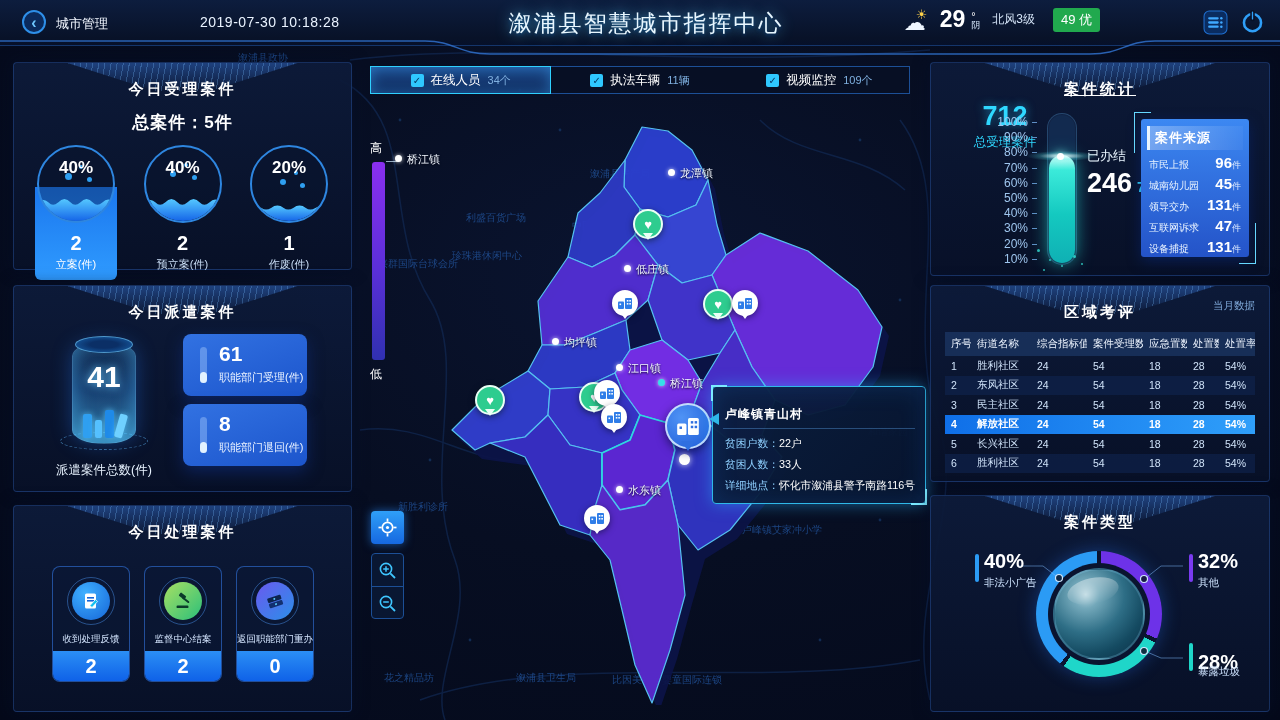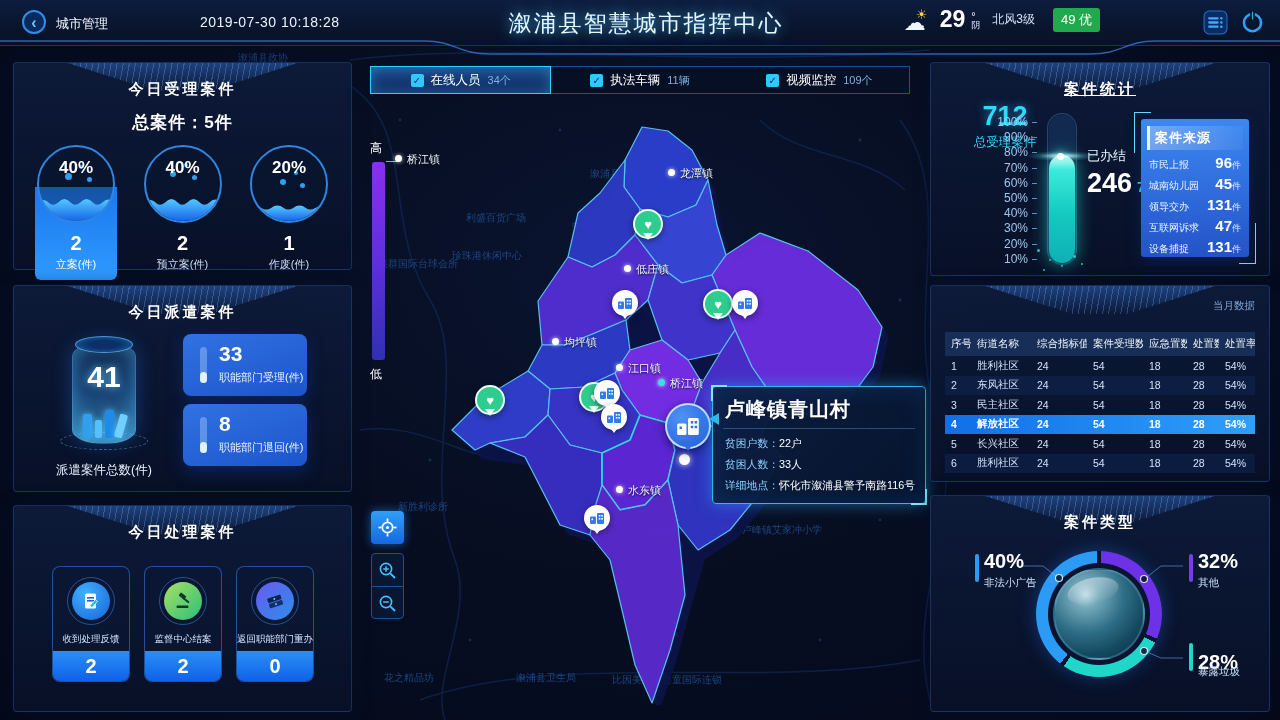--- a/index.html
+++ b/index.html
@@ -132,21 +132,21 @@
     box-shadow:0 0 6px rgba(255,255,255,.9);}
   
   .tip{position:absolute;left:712px;top:386px;width:212px;height:116px;z-index:25;border-radius:4px;
     border:1px solid #2fb8e8;background:linear-gradient(135deg,rgba(10,30,62,.96),rgba(7,20,46,.96));
     box-shadow:0 0 16px rgba(40,180,255,.5),inset 0 0 24px rgba(30,120,220,.2);}
   .tip::before{content:'';position:absolute;left:-2px;top:-2px;width:14px;height:14px;
     border-left:2px solid #7beaff;border-top:2px solid #7beaff;}
   .tip::after{content:'';position:absolute;right:-2px;bottom:-2px;width:14px;height:14px;
     border-right:2px solid #7beaff;border-bottom:2px solid #7beaff;}
   .tip .arrow{position:absolute;left:-10px;top:26px;border:6px solid transparent;border-right:10px solid #2fb8e8;}
-  .tip .tt{padding:9px 12px 5px;font-size:20px;font-weight:bold;color:#fff;letter-spacing:1px;}
+  .tip .tt{padding:19px 12px 5px;font-size:12px;font-weight:bold;color:#fff;letter-spacing:1px;}
   .tip .dv{height:1px;margin:0 10px 4px;background:rgba(90,160,230,.4);}
   .tip .tr{padding:0 12px;font-size:10.8px;line-height:21px;white-space:nowrap;}
   .tip .tr .k{color:#8fd0ff;}
   .tip .tr .w{color:#fff;}
   
   .mctl-loc{position:absolute;left:371px;top:511px;width:33px;height:33px;border-radius:4px;z-index:20;
     background:linear-gradient(180deg,#2f9ff8,#1668e0);display:flex;align-items:center;justify-content:center;
     box-shadow:0 0 10px rgba(40,140,255,.6);cursor:pointer;}
   .mctl-zoom{position:absolute;left:371px;top:553px;width:33px;height:66px;border-radius:4px;z-index:20;
     background:rgba(10,24,52,.92);border:1px solid #1c4f96;box-sizing:border-box;}
@@ -533,21 +533,21 @@
       <div class="books">
         <span class="bk" style="width:9px;height:24px;"></span>
         <span class="bk" style="width:7px;height:18px;background:#55c0ff;"></span>
         <span class="bk" style="width:9px;height:28px;background:#1f8ae8;"></span>
         <span class="bk" style="width:8px;height:24px;transform:rotate(16deg);background:#6fd0ff;"></span>
       </div>
     </div>
     <div class="cyl-lbl">派遣案件总数(件)</div>
     <div class="dcard" style="top:48px;">
       <div class="mini"></div>
-      <div class="v">33</div>
+      <div class="v">61</div>
       <div class="l">职能部门受理(件)</div>
     </div>
     <div class="dcard" style="top:118px;">
       <div class="mini"></div>
       <div class="v">8</div>
       <div class="l">职能部门退回(件)</div>
     </div>
   </div>
 
   <div class="panel" style="left:13px;top:505px;width:337px;height:205px;">
@@ -659,20 +659,21 @@
       <div class="sr">
           <span class="sk">设备捕捉</span>
           <span><span class="sv">131</span><span class="su">件</span></span>
         </div>
     </div>
   </div>
 
   <div class="panel" style="left:930px;top:285px;width:338px;height:195px;">
     <div class="ptitle">
         <div class="rays"></div>
+      <div class="t">区域考评</div>
       </div>
     <div class="corner">当月数据</div>
     <div class="tbl">
       <div class="trw hd">
         <span>序号</span>
           <span>街道名称</span>
         <span>综合指标值</span>
           <span>案件受理数</span>
         <span>应急置数</span>
           <span>处置数</span>

